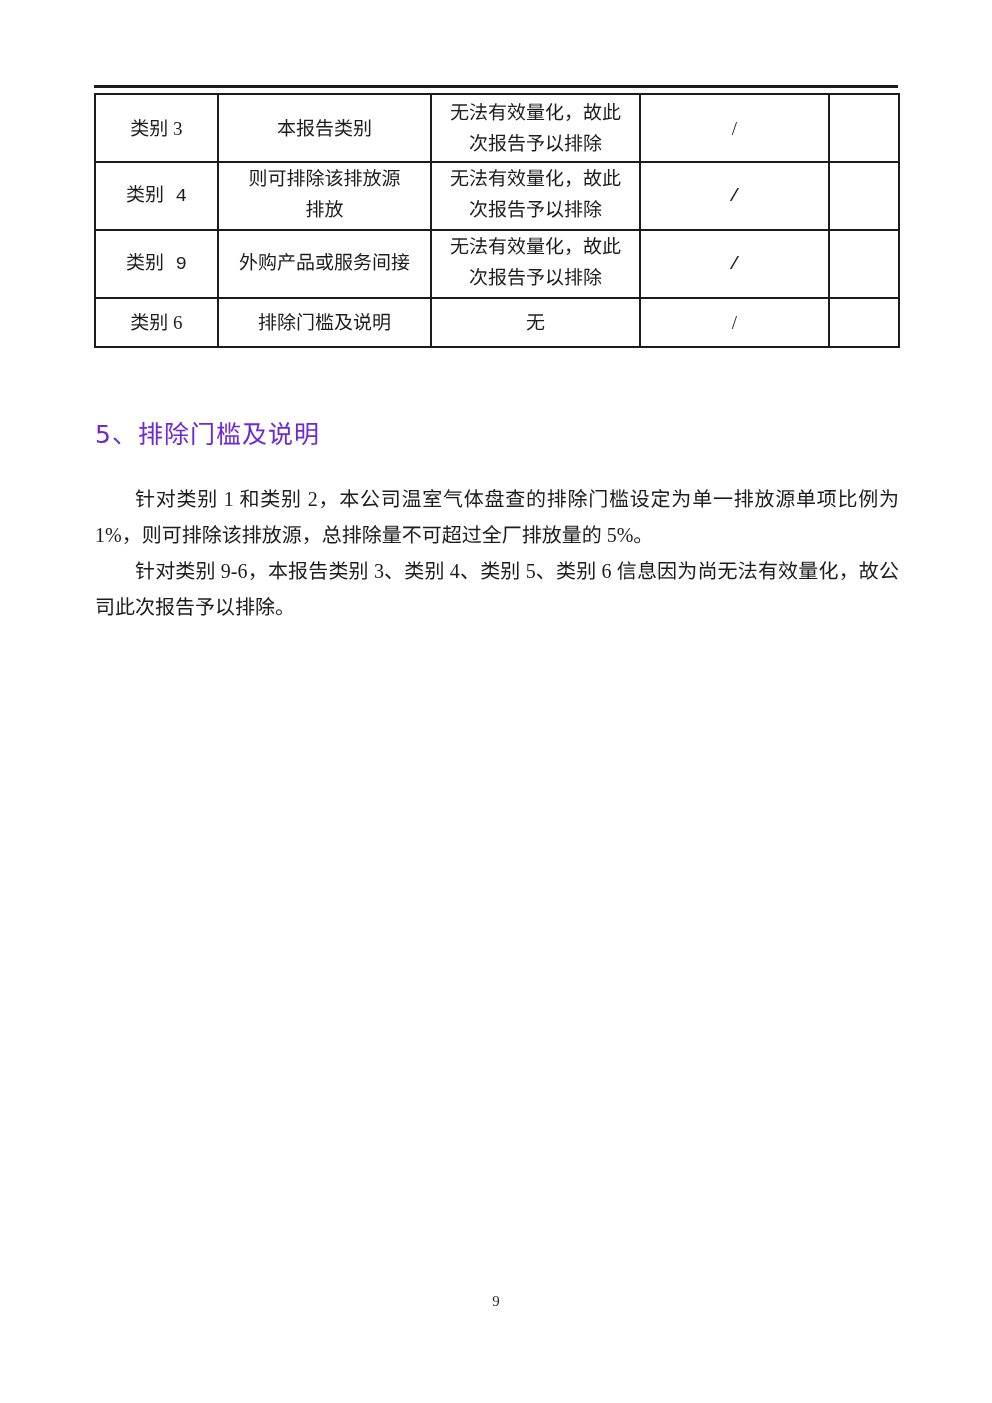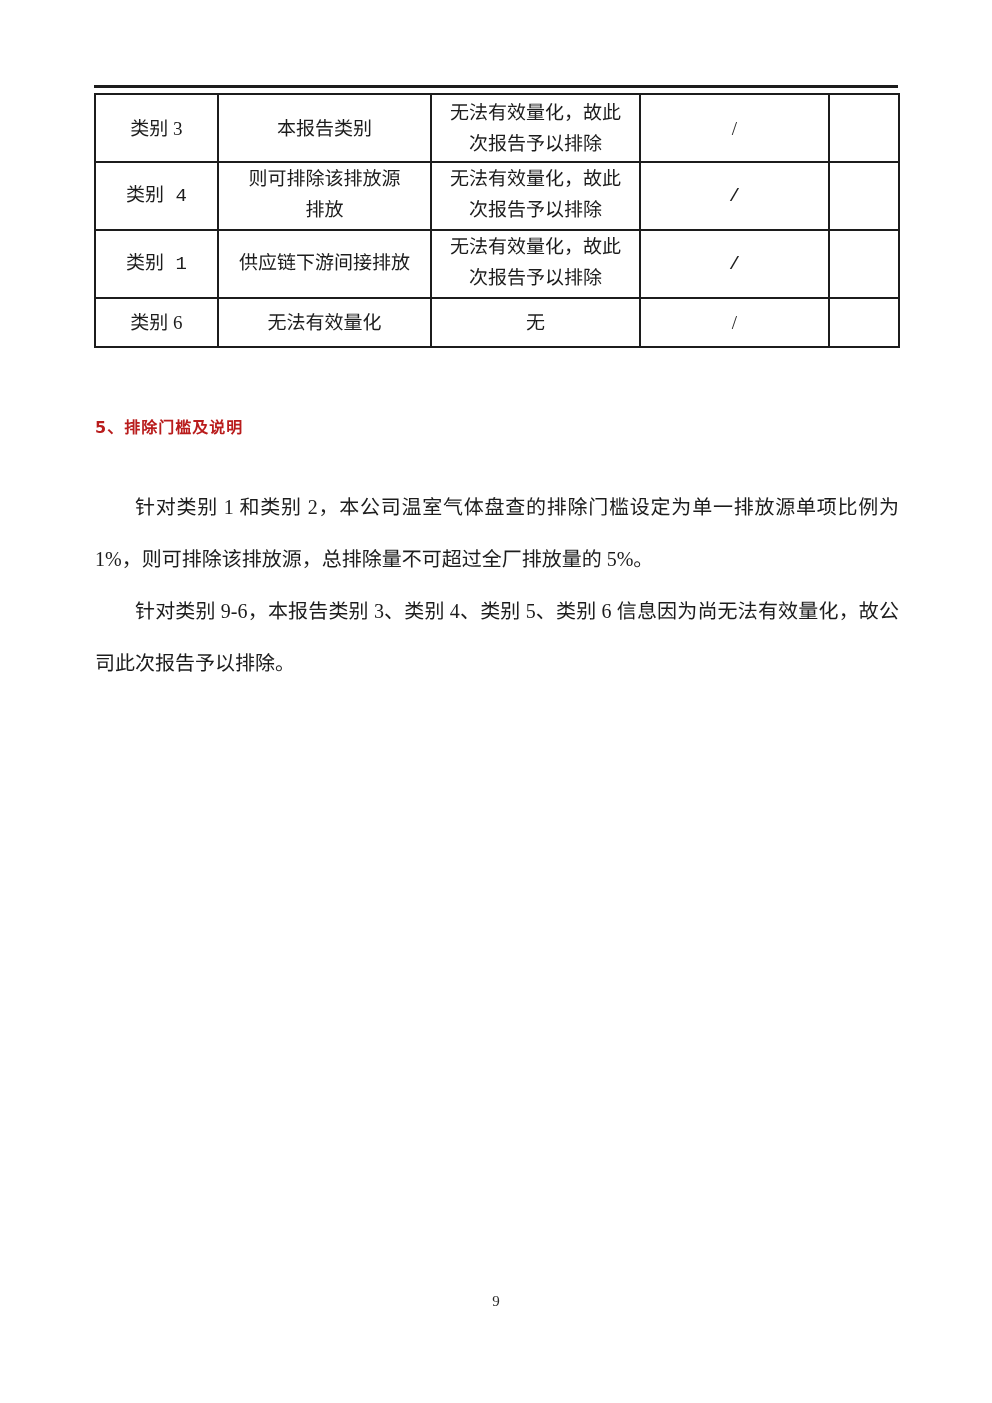--- a/index.html
+++ b/index.html
@@ -45,34 +45,34 @@
   tr.row-tall  { height: 64px; }
   tr.row-tall2 { height: 66px; font-family: Liberation Mono, monospace; }
   tr.row-short { height: 49px; }
 
   
   .section-heading {
     position: absolute;
     left: 95px;
     top: 414px;
     font-family: "DejaVu Sans", "Liberation Sans", sans-serif;
-    font-weight: bold;
-    font-size: 16px;
+    font-weight: normal;
+    font-size: 25px;
     letter-spacing: 1px;
-    color: #b91c1c;
+    color: #6d28d9;
   }
 
   
   .body-text {
     position: absolute;
     left: 95px;
     top: 481px;
     width: 804px;
     font-size: 20px;
-    line-height: 52px;
+    line-height: 36px;
     text-align: justify;
     color: #1c1c1c;
   }
   .body-text p {
     text-indent: 2em;
     margin: 0;
   }
 
   
   .page-footer {
@@ -110,30 +110,30 @@
     <tr class="row-tall2">
       <td>类别 4</td>
       <td>则可排除该排放源
 排放</td>
       <td>无法有效量化，故此
 次报告予以排除</td>
       <td>/</td>
       <td></td>
     </tr>
     <tr class="row-tall2">
-      <td>类别 1</td>
-      <td>供应链下游间接排放</td>
+      <td>类别 9</td>
+      <td>外购产品或服务间接</td>
       <td>无法有效量化，故此
 次报告予以排除</td>
       <td>/</td>
       <td></td>
     </tr>
     <tr class="row-short">
       <td>类别 6</td>
-      <td>无法有效量化</td>
+      <td>排除门槛及说明</td>
       <td>无</td>
       <td>/</td>
       <td></td>
     </tr>
   </tbody>
 </table>
 
 <h2 class="section-heading">5、排除门槛及说明</h2>
 
 <div class="body-text">

